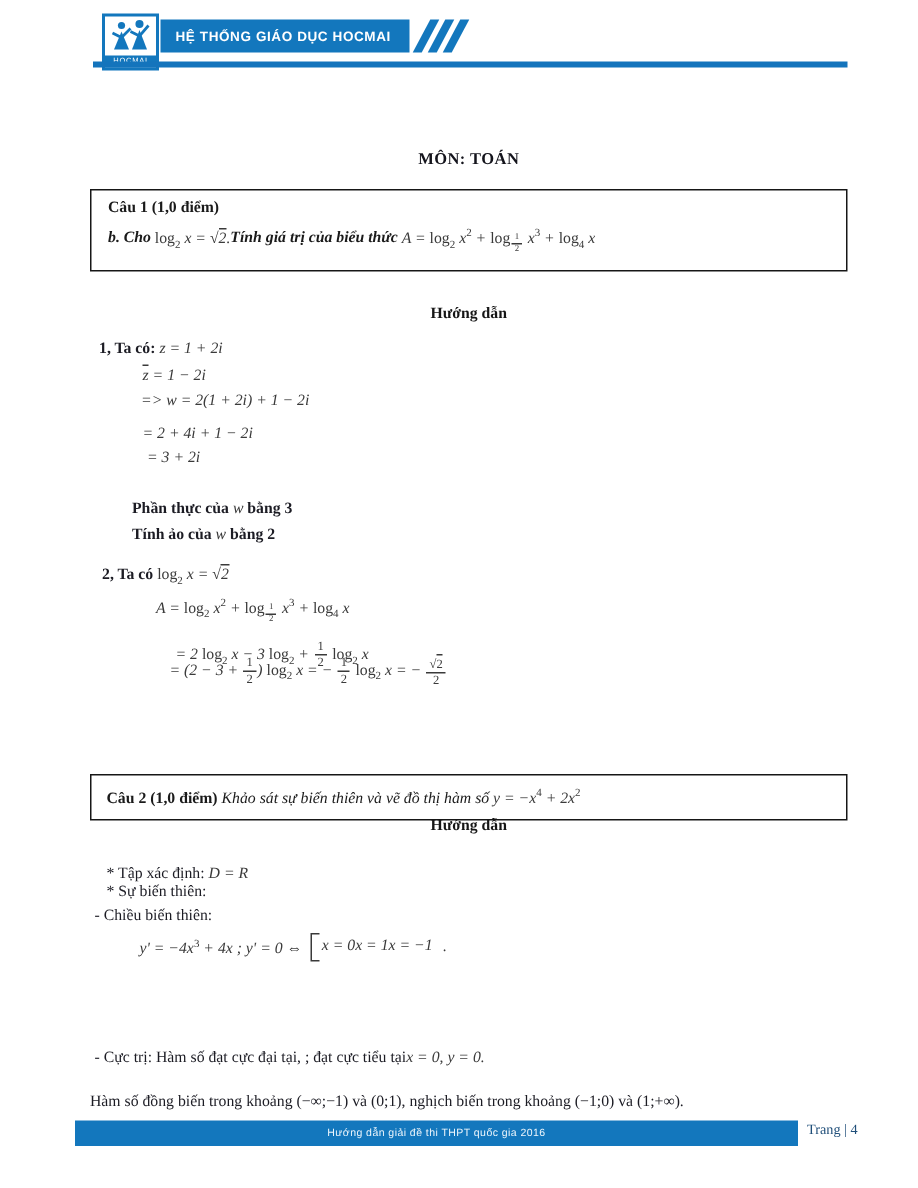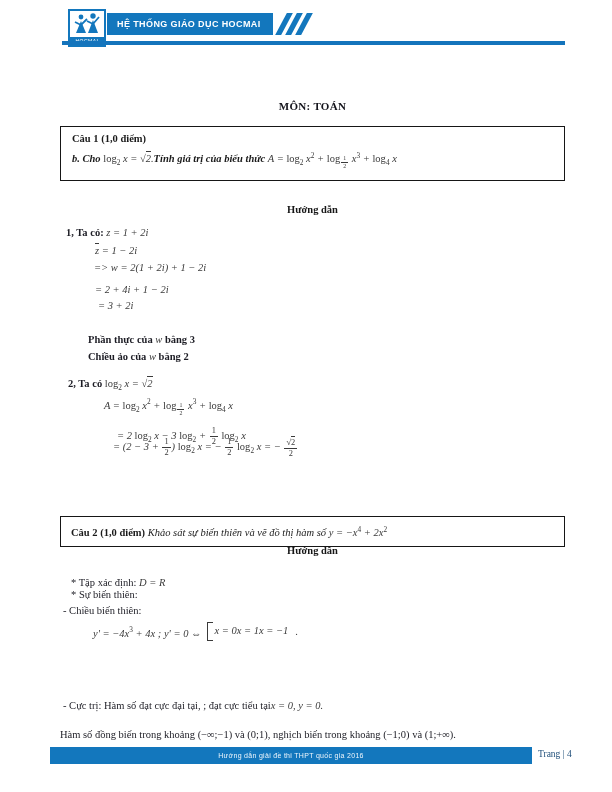--- a/index.html
+++ b/index.html
@@ -97,21 +97,21 @@
   </div>
   <div class="abs math eq" style="top:243px;left:95px;"><span class="ol">z</span> = 1 − 2i</div>
   <div class="abs math eq" style="top:262px;left:94px;">=&gt; w = 2(1 + 2i) + 1 − 2i</div>
   <div class="abs math eq" style="top:284px;left:95px;">= 2 + 4i + 1 − 2i</div>
   <div class="abs math eq" style="top:300px;left:98px;">= 3 + 2i</div>
 
   <div class="abs" style="top:329px;left:88px;">
     <span class="body-bold">Phần thực của </span><span class="math eq">w</span><span class="body-bold"> bằng 3</span>
   </div>
   <div class="abs" style="top:346px;left:88px;">
-    <span class="body-bold">Chiều ảo của </span><span class="math eq">w</span><span class="body-bold"> bằng 2</span>
+    <span class="body-bold">Tính ảo của </span><span class="math eq">w</span><span class="body-bold"> bằng 2</span>
   </div>
 
   <div class="abs" style="top:373px;left:68px;">
     <span class="lbl">2, Ta có </span><span class="math eq"><span class="rm">log</span><sub>2</sub> x = √<span class="ol">2</span></span>
   </div>
   <div class="abs math eq" style="top:397px;left:104px;">A = <span class="rm">log</span><sub>2</sub> x<sup>2</sup> + <span class="rm">log</span><sub><span class="frac">
           <span class="fnum">1</span>
           <span class="fden">2</span>
         </span></sub> x<sup>3</sup> + <span class="rm">log</span><sub>4</sub> x</div>
   <div class="abs math eq" style="top:427px;left:117px;">= 2 <span class="rm">log</span><sub>2</sub> x − 3 <span class="rm">log</span><sub>2</sub> + <span class="frac">

